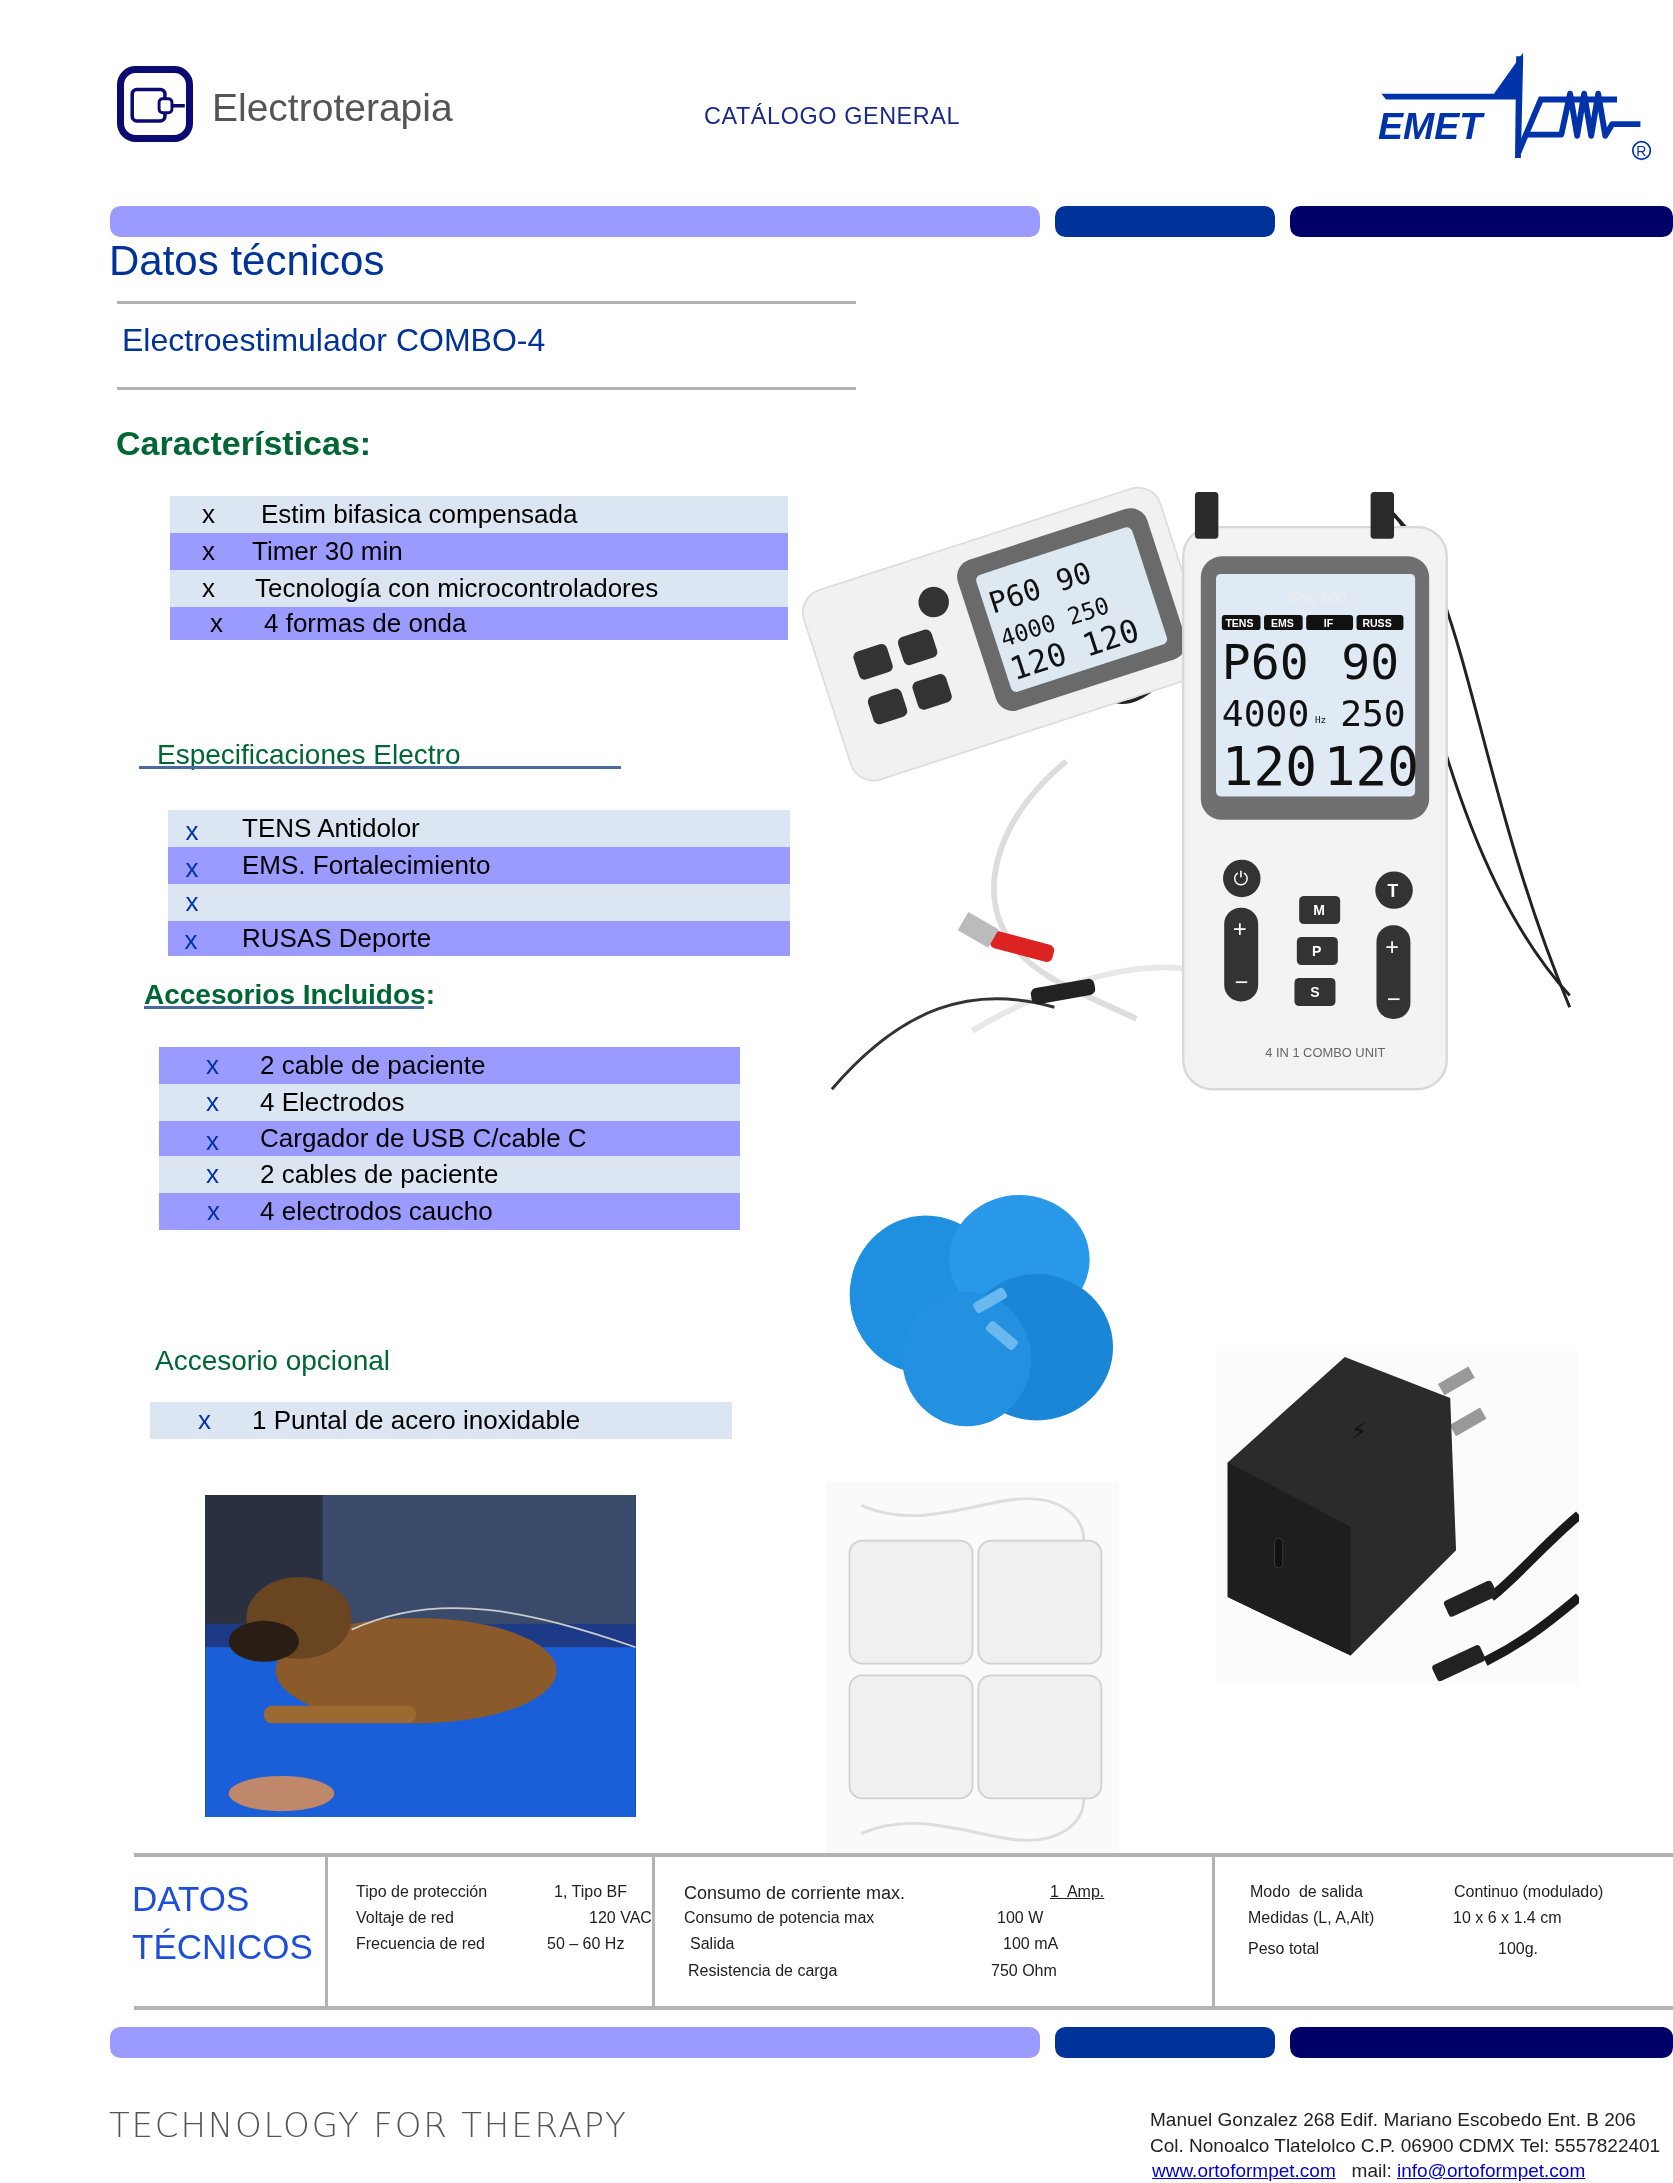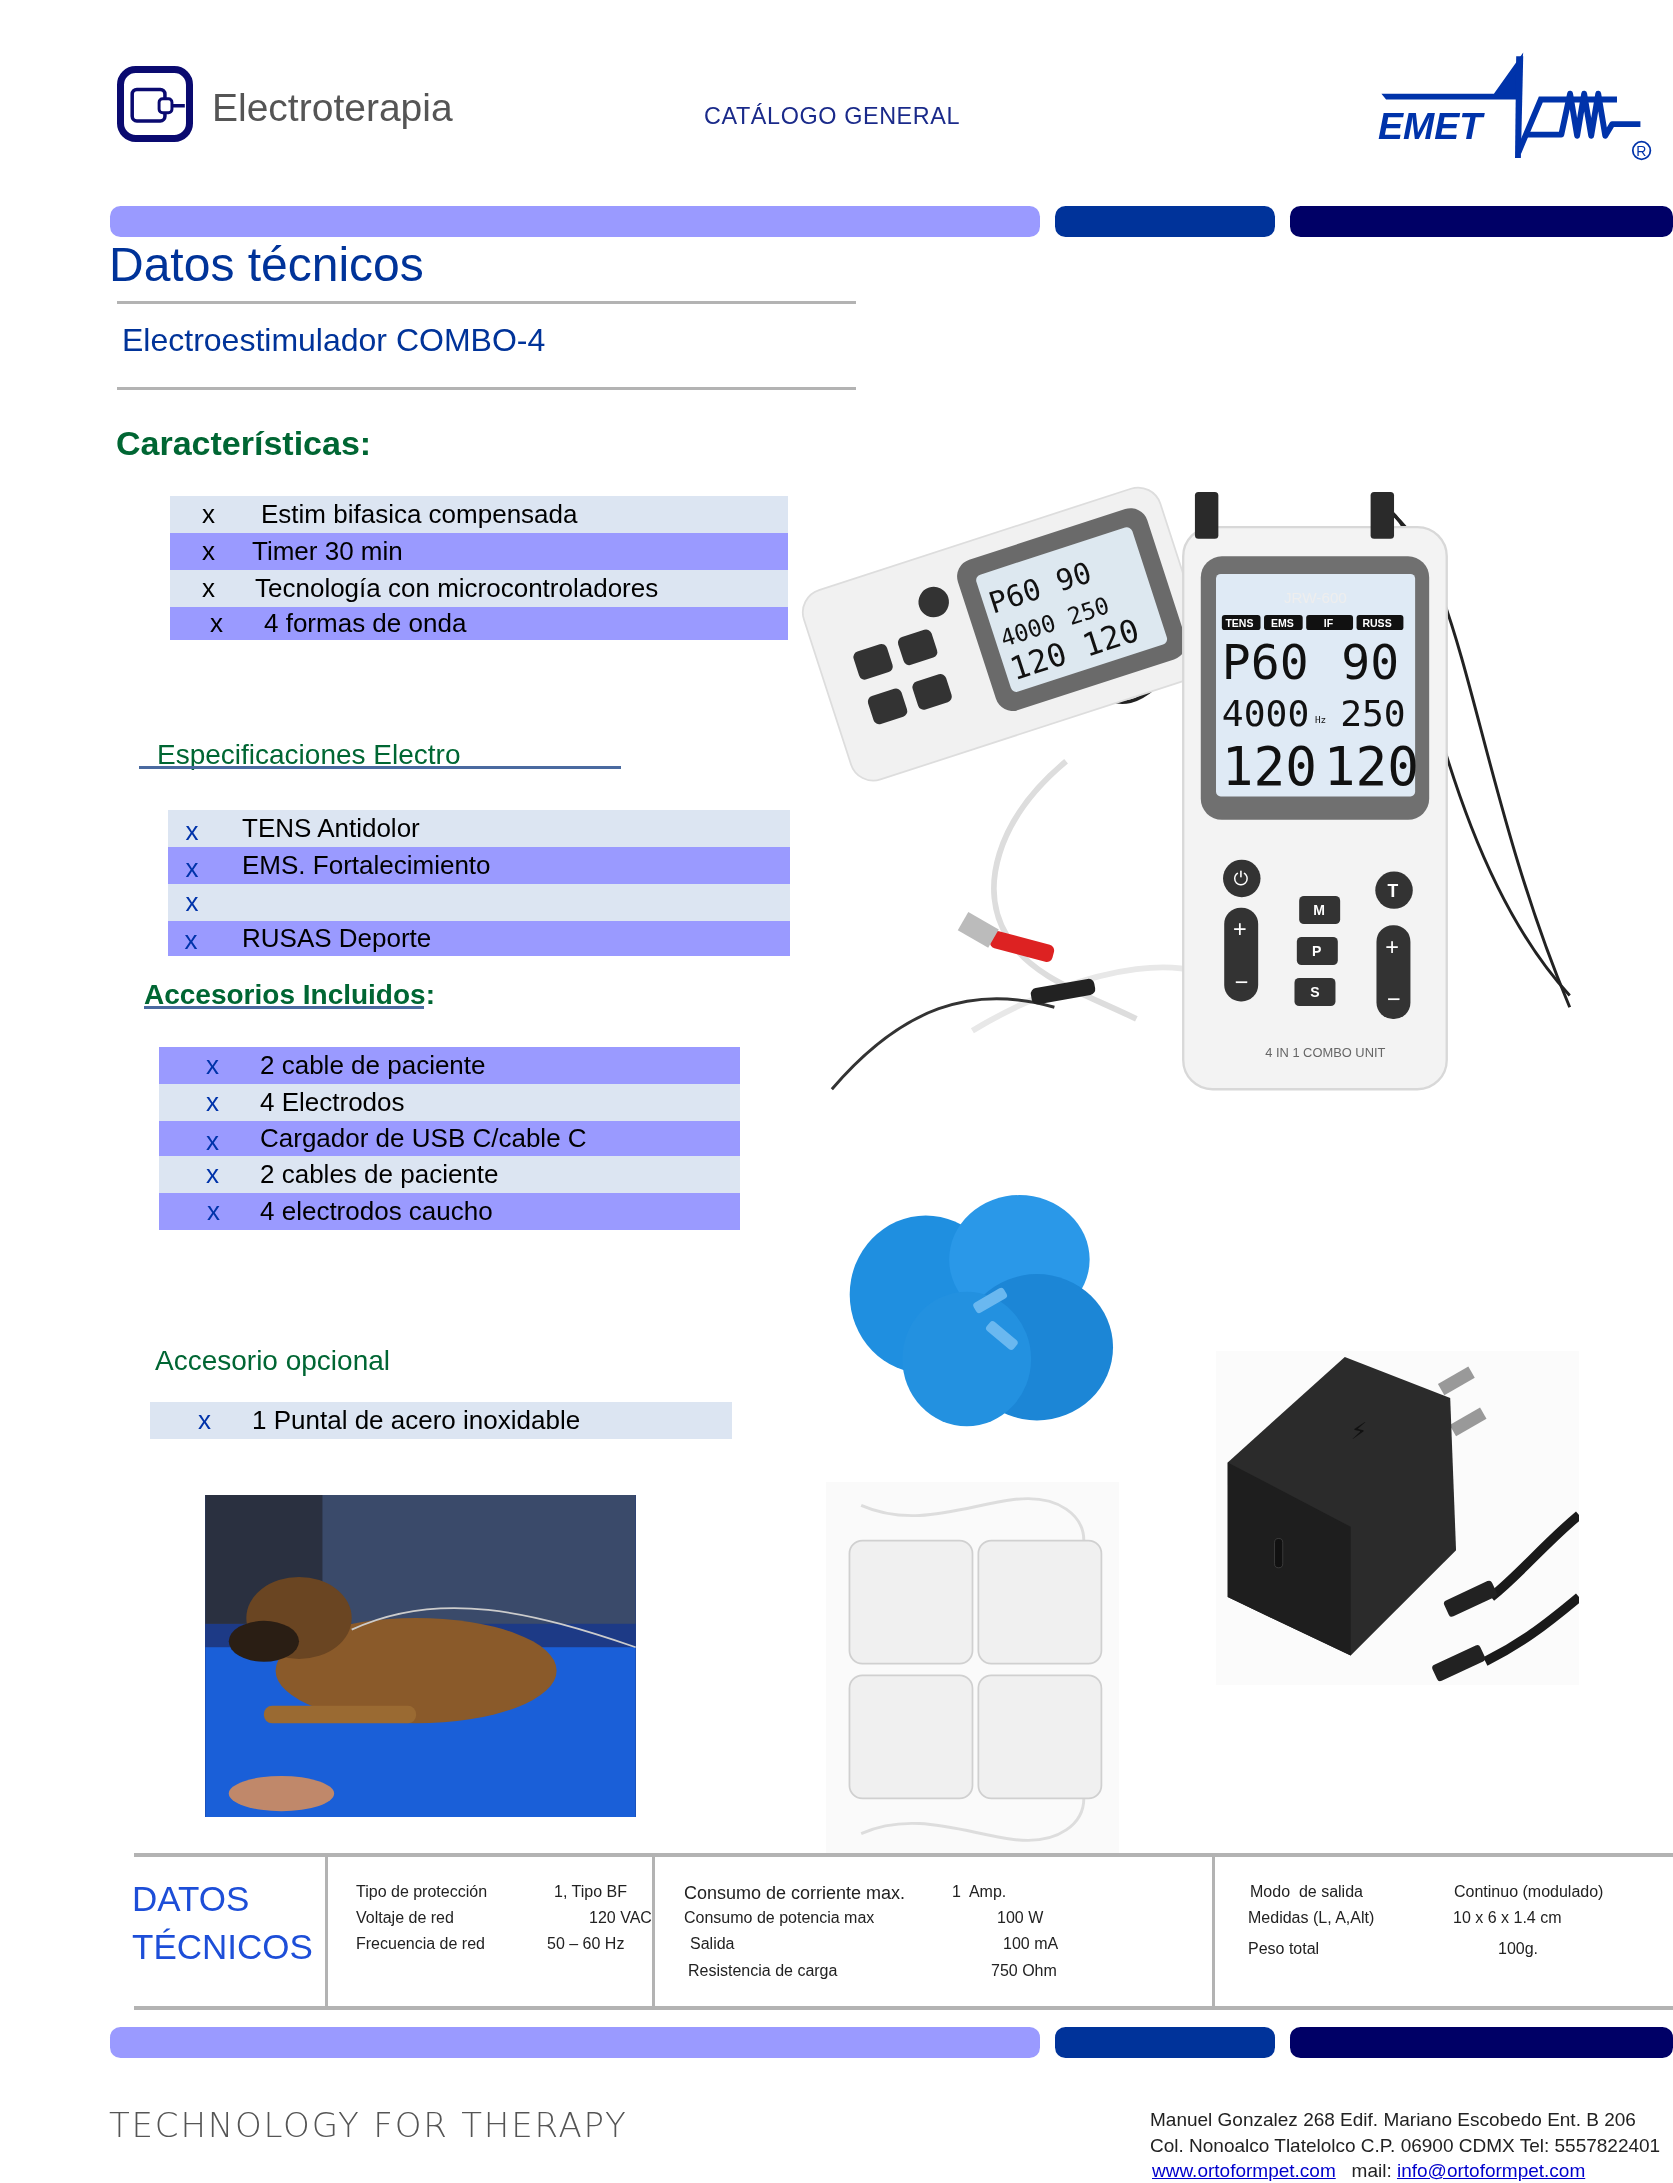--- a/index.html
+++ b/index.html
@@ -11,21 +11,21 @@
   .app-title { left:212px; top:86px; font-size:39px; color:#555555; }
   .catalog { left:704px; top:103px; font-size:23.4px; color:#1a2a8a; letter-spacing:0.6px; }
   .emet { left:1365px; top:35px; width:293px; height:129px; }
 
   
   .bar { position:absolute; height:31px; border-radius:10.5px; }
   .bar.light { background:#9a9aff; }
   .bar.mid { background:#00339a; }
   .bar.dark { background:#000066; }
 
-  .h-datos { left:109px; top:237px; font-size:48px; color:#003399; }
+  .h-datos { left:109px; top:237px; font-size:42px; color:#003399; }
   .rule { position:absolute; height:2.9px; background:#b3b3b3; }
   .h-product { left:122px; top:322px; font-size:32px; color:#003399; }
   .h-caract { left:116px; top:424px; font-size:34px; font-weight:bold; color:#006633; }
 
   .list { position:absolute; }
   .row { position:relative; display:flex; align-items:center; font-size:26px; color:#000; box-sizing:border-box; }
   .row.a { background:#dce5f2; }
   .row.b { background:#9a9aff; }
   .row .txt { position:absolute; }
   .xblue { color:#0033aa; }
@@ -294,21 +294,21 @@
 </div>
 
 <div class="spec" style="left:356px; top:1883px;">Tipo de protección</div>
 <div class="spec" style="left:554px; top:1883px;">1, Tipo BF</div>
 <div class="spec" style="left:356px; top:1909px;">Voltaje de red</div>
 <div class="spec" style="left:553px; top:1909px;margin-left:36px;">120 VAC</div>
 <div class="spec" style="left:356px; top:1935px;">Frecuencia de red</div>
 <div class="spec" style="left:547px; top:1935px;">50 – 60 Hz</div>
 
 <div class="spec" style="left:684px; top:1883px; font-size:18px;">Consumo de corriente max.</div>
-<div class="spec" style="left:952px; top:1883px;">1  Amp.</div>
+<div class="spec" style="left:1050px; top:1883px;text-decoration:underline;">1  Amp.</div>
 <div class="spec" style="left:684px; top:1909px;">Consumo de potencia max</div>
 <div class="spec" style="left:997px; top:1909px;">100 W</div>
 <div class="spec" style="left:690px; top:1935px;">Salida</div>
 <div class="spec" style="left:1003px; top:1935px;">100 mA</div>
 <div class="spec" style="left:688px; top:1962px;">Resistencia de carga</div>
 <div class="spec" style="left:991px; top:1962px;">750 Ohm</div>
 
 <div class="spec" style="left:1250px; top:1883px;">Modo  de salida</div>
 <div class="spec" style="left:1454px; top:1883px;">Continuo (modulado)</div>
 <div class="spec" style="left:1248px; top:1909px;">Medidas (L, A,Alt)</div>

